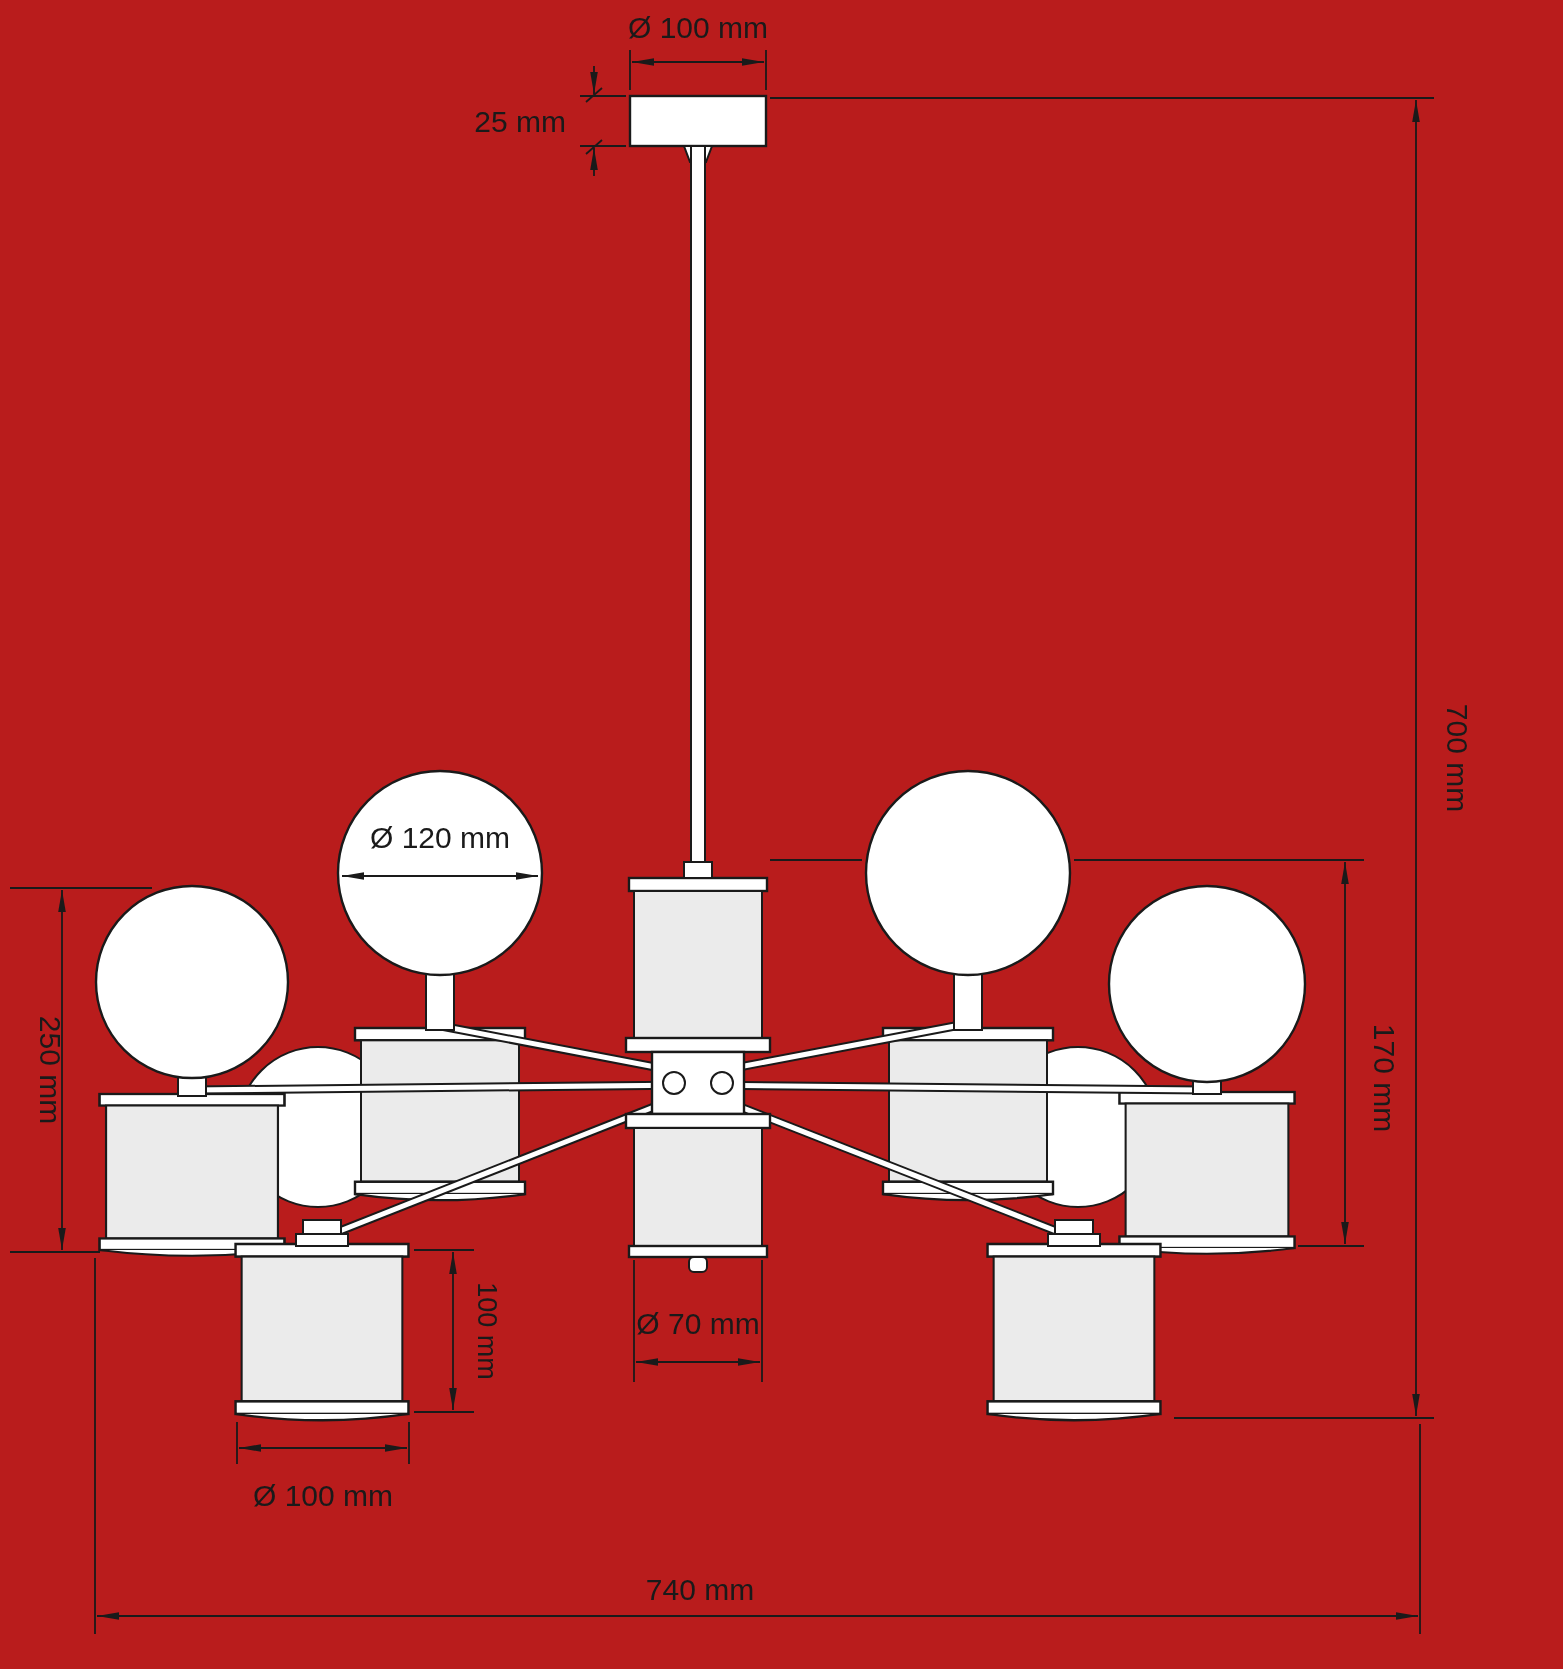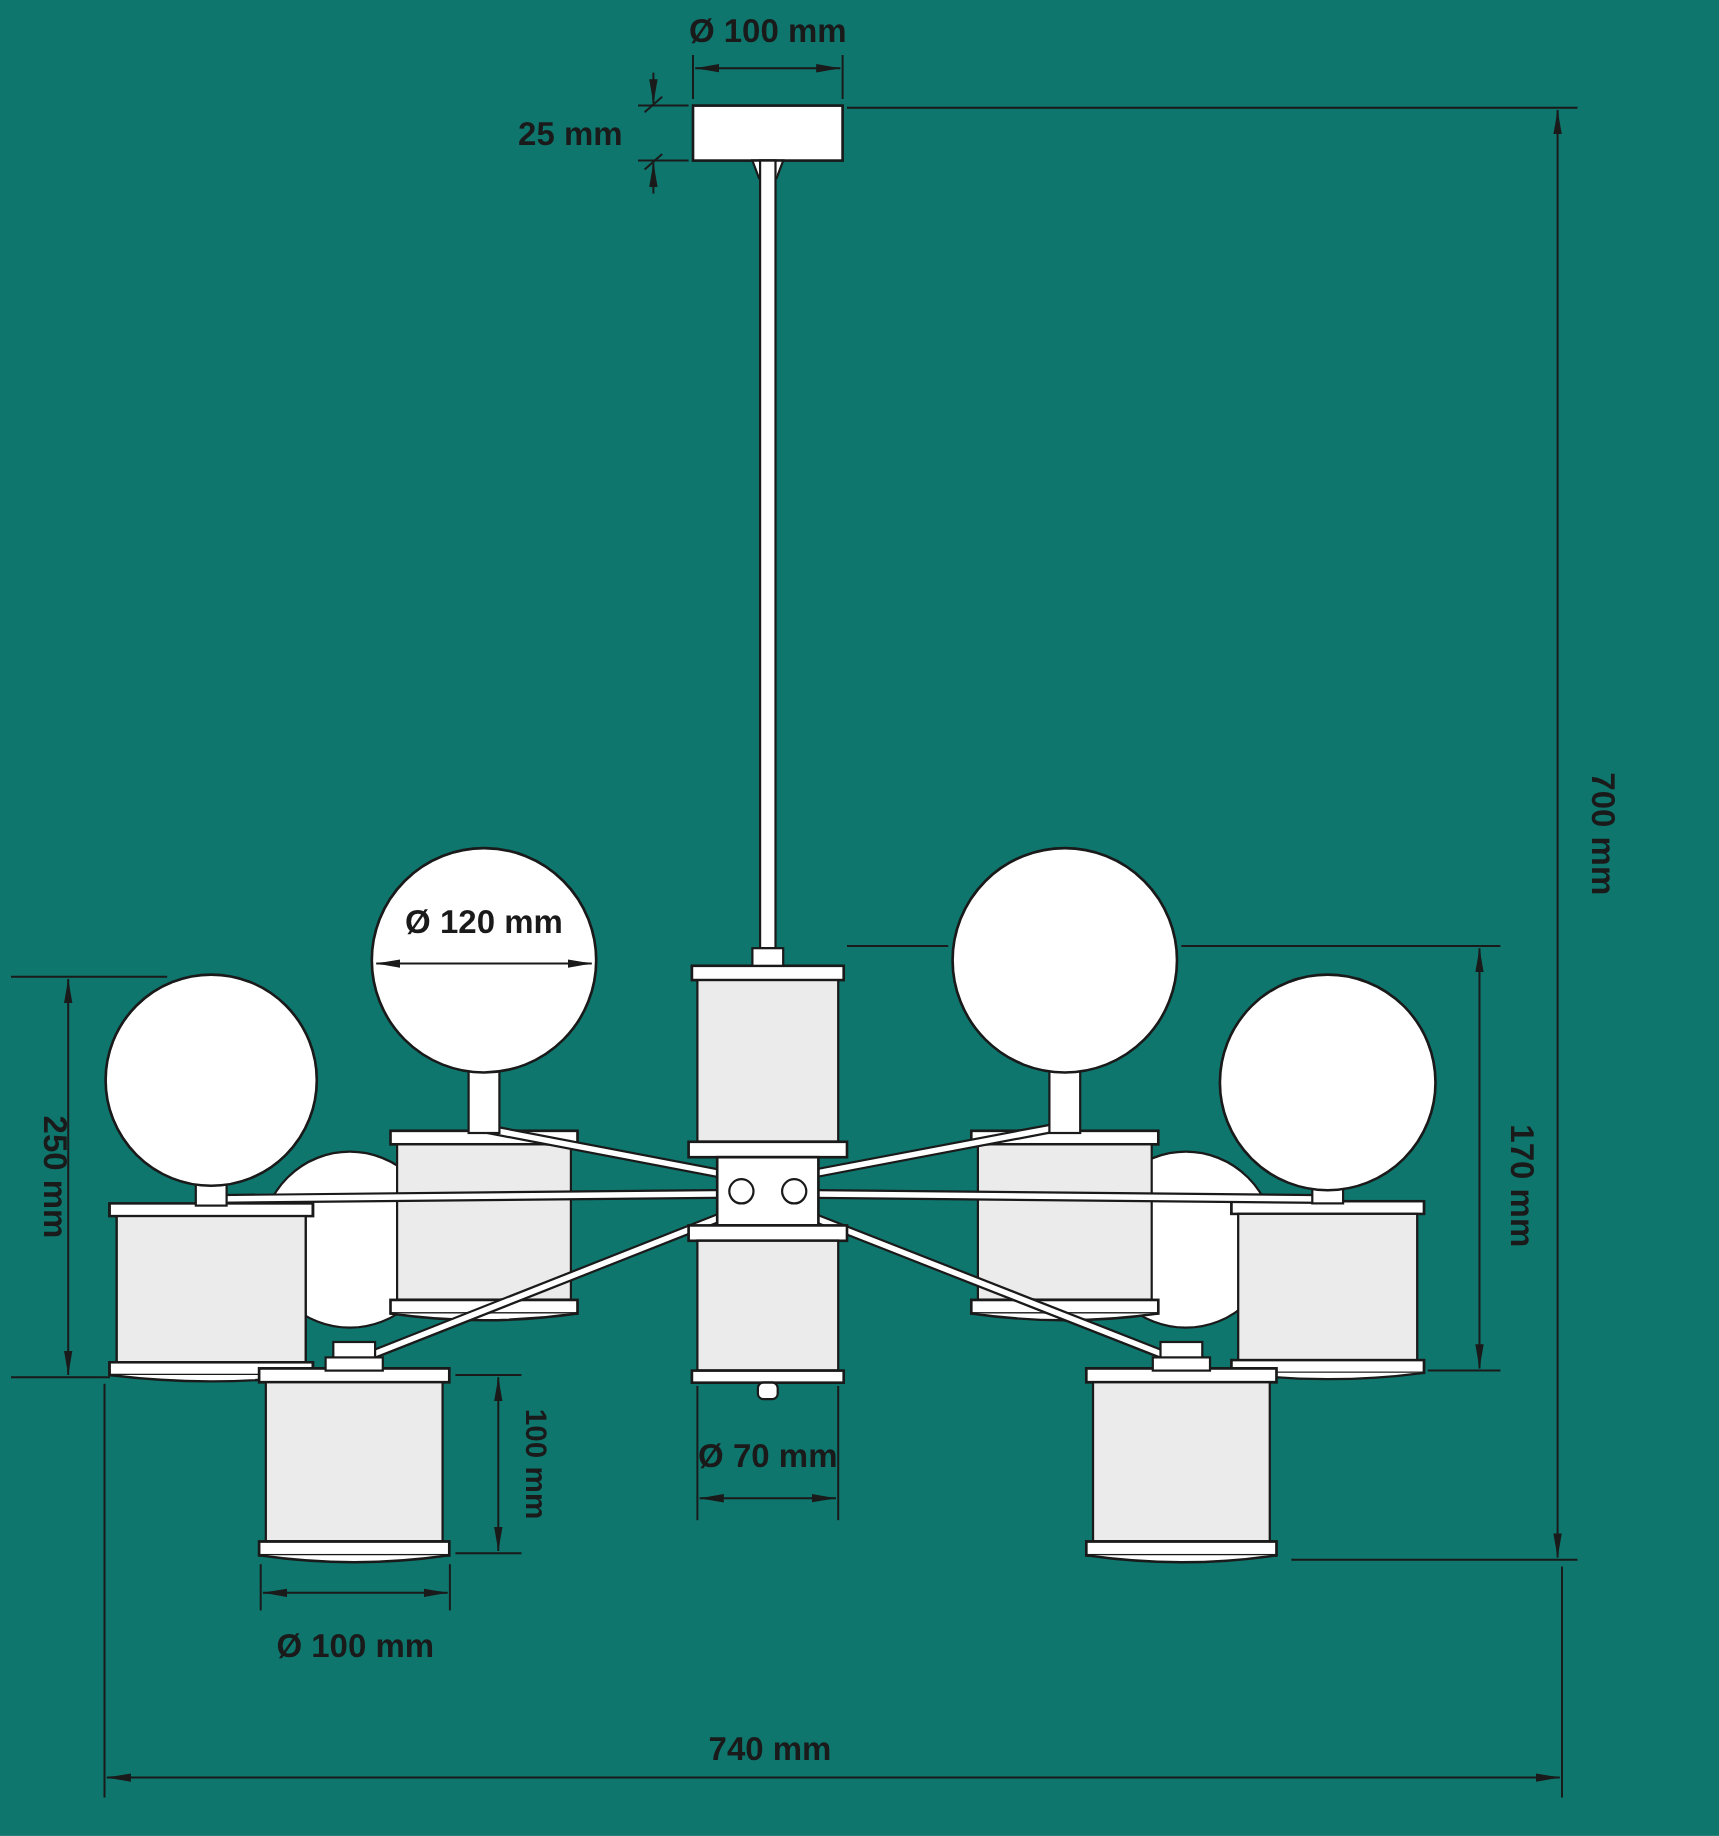--- a/index.html
+++ b/index.html
@@ -1,16 +1,16 @@
 <!DOCTYPE html>
 <html><head>
 <meta charset="utf-8">
 <style>
   html,body{margin:0;padding:0;background:#ffffff;}
-  .canvas{position:relative;width:1563px;height:1669px;background:#0f766e;font-family:"Liberation Sans",sans-serif;font-weight:bold;}
+  .canvas{position:relative;width:1563px;height:1669px;background:#b91c1c;font-family:"Liberation Sans",sans-serif;}
   svg{display:block;}
   .dim-text{font-size:30px;fill:#1a1a1a;font-family:"Liberation Sans",sans-serif;}
   .dim-text-sm{font-size:27px;fill:#1a1a1a;font-family:"Liberation Sans",sans-serif;}
   .obj{stroke:#1a1a1a;stroke-width:2.4;fill:#ffffff;}
   .obj-thin{stroke:#1a1a1a;stroke-width:2;fill:#ffffff;}
   .shade{stroke:#1a1a1a;stroke-width:2;fill:#ebebeb;}
   .dim{stroke:#1a1a1a;stroke-width:1.8;fill:none;}
   .arm-outer{stroke:#1a1a1a;stroke-width:9;fill:none;}
   .arm-inner{stroke:#ffffff;stroke-width:5;fill:none;}
 </style>

